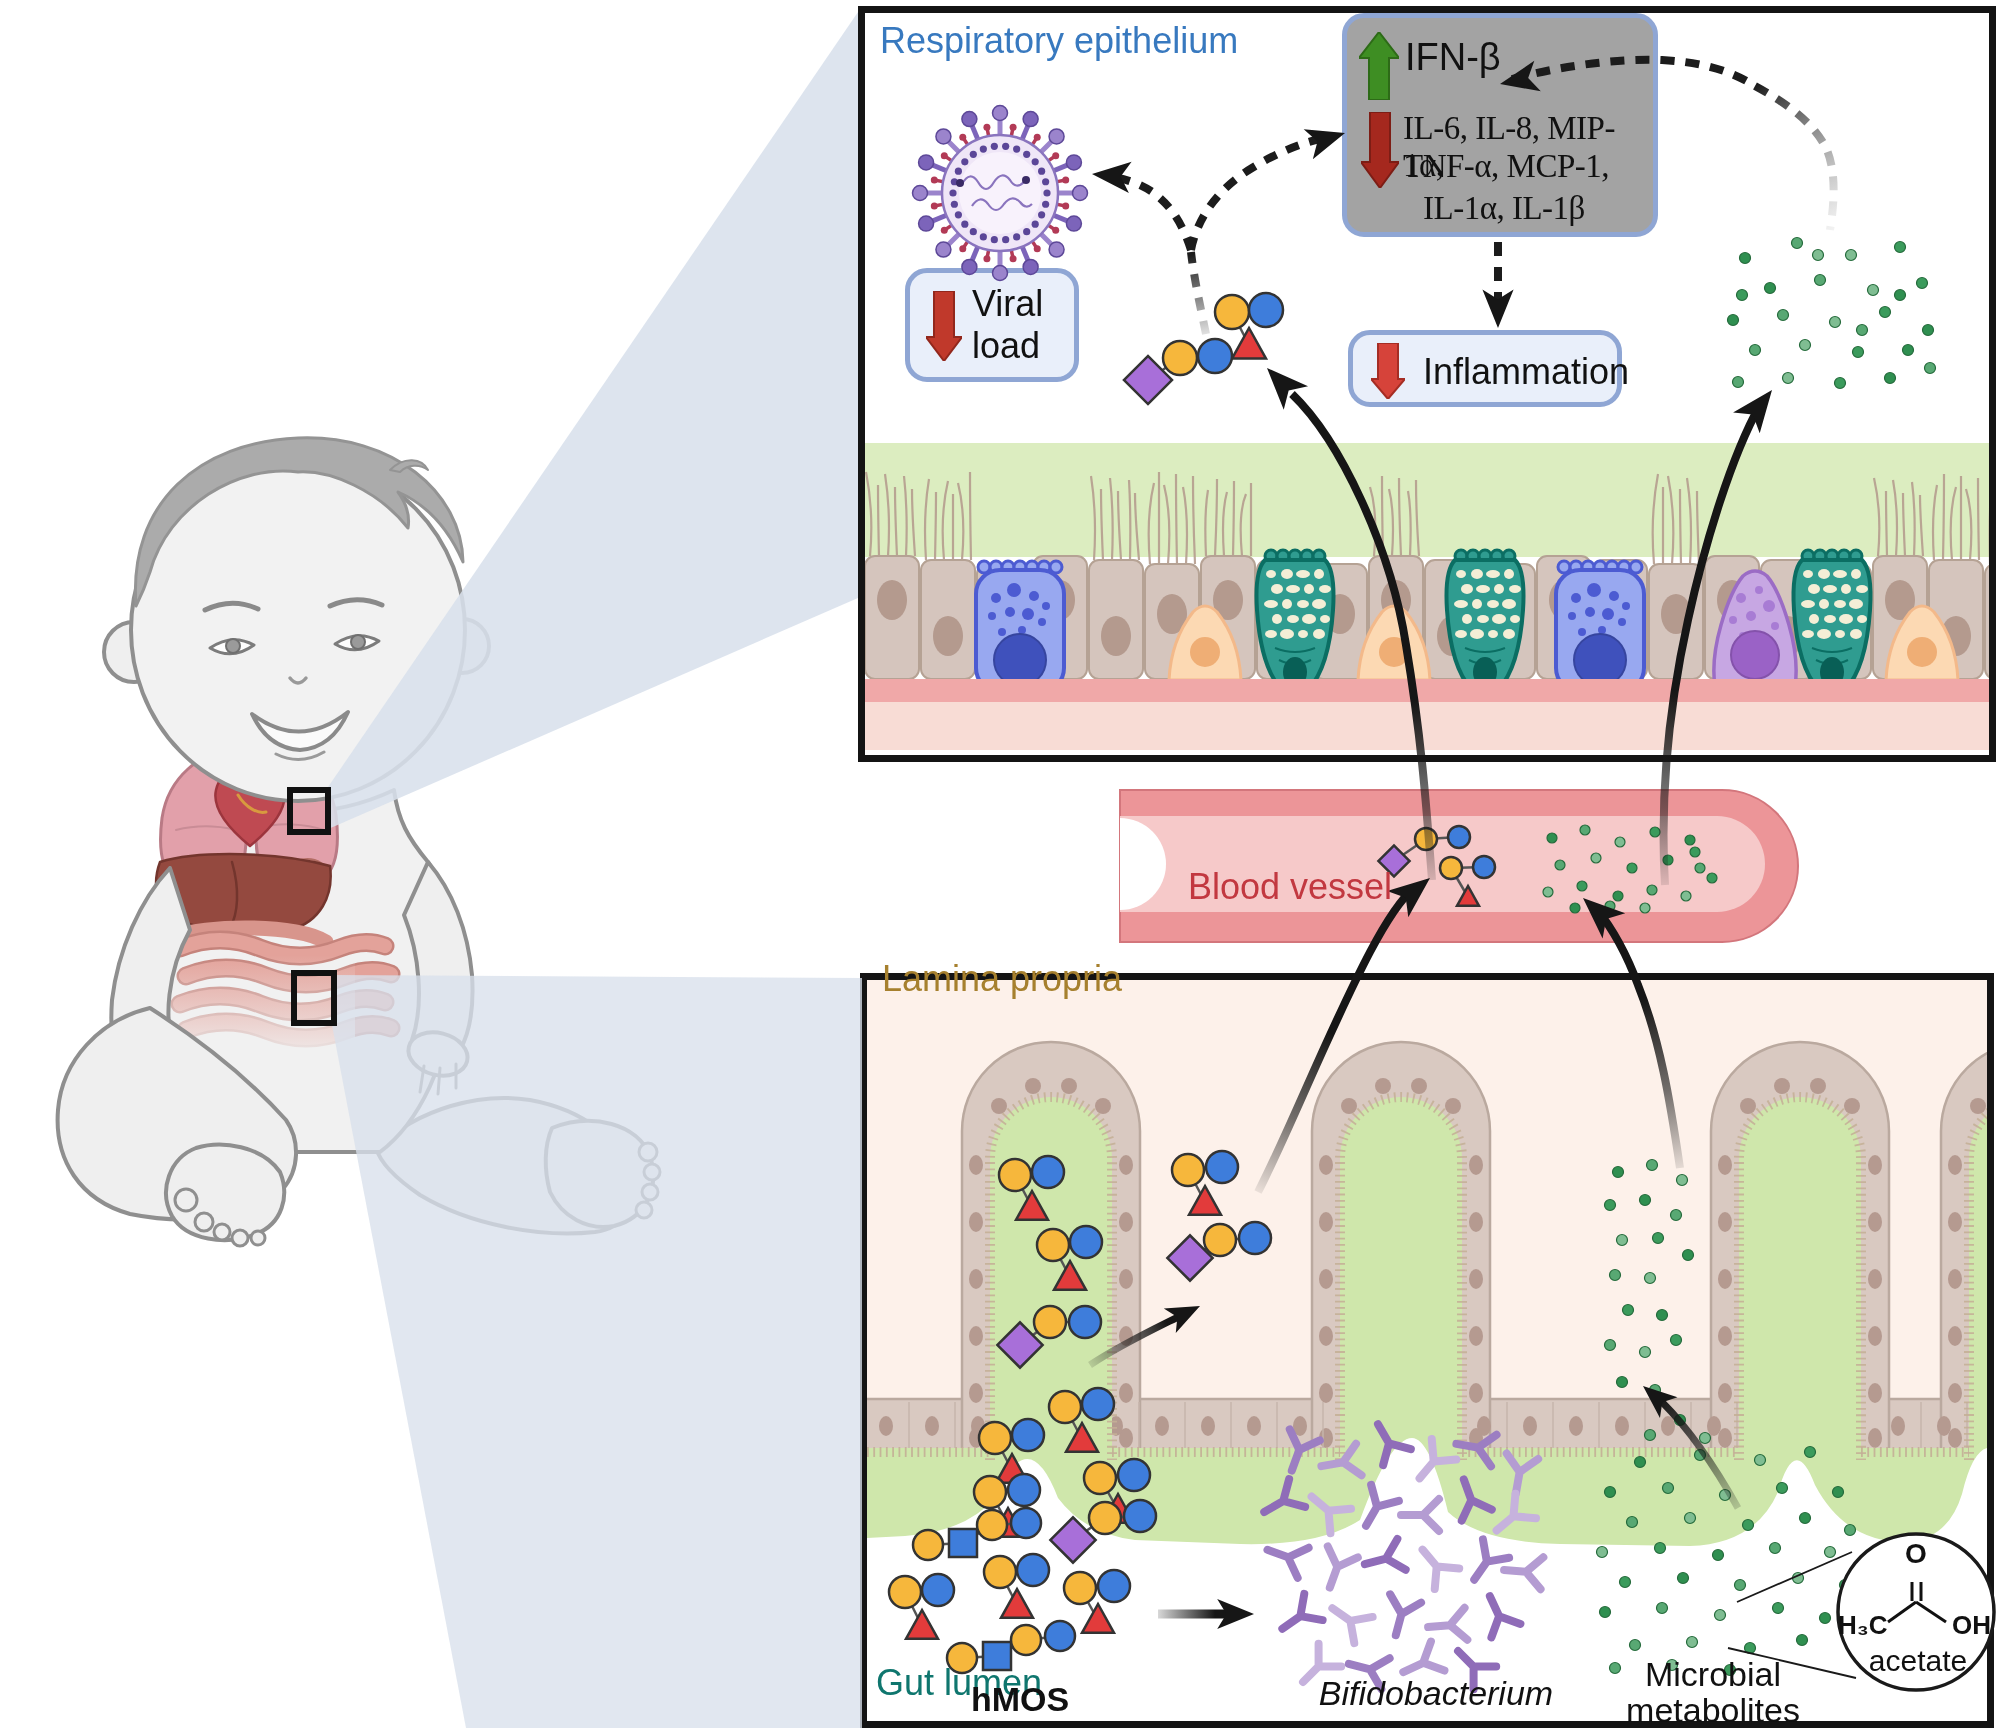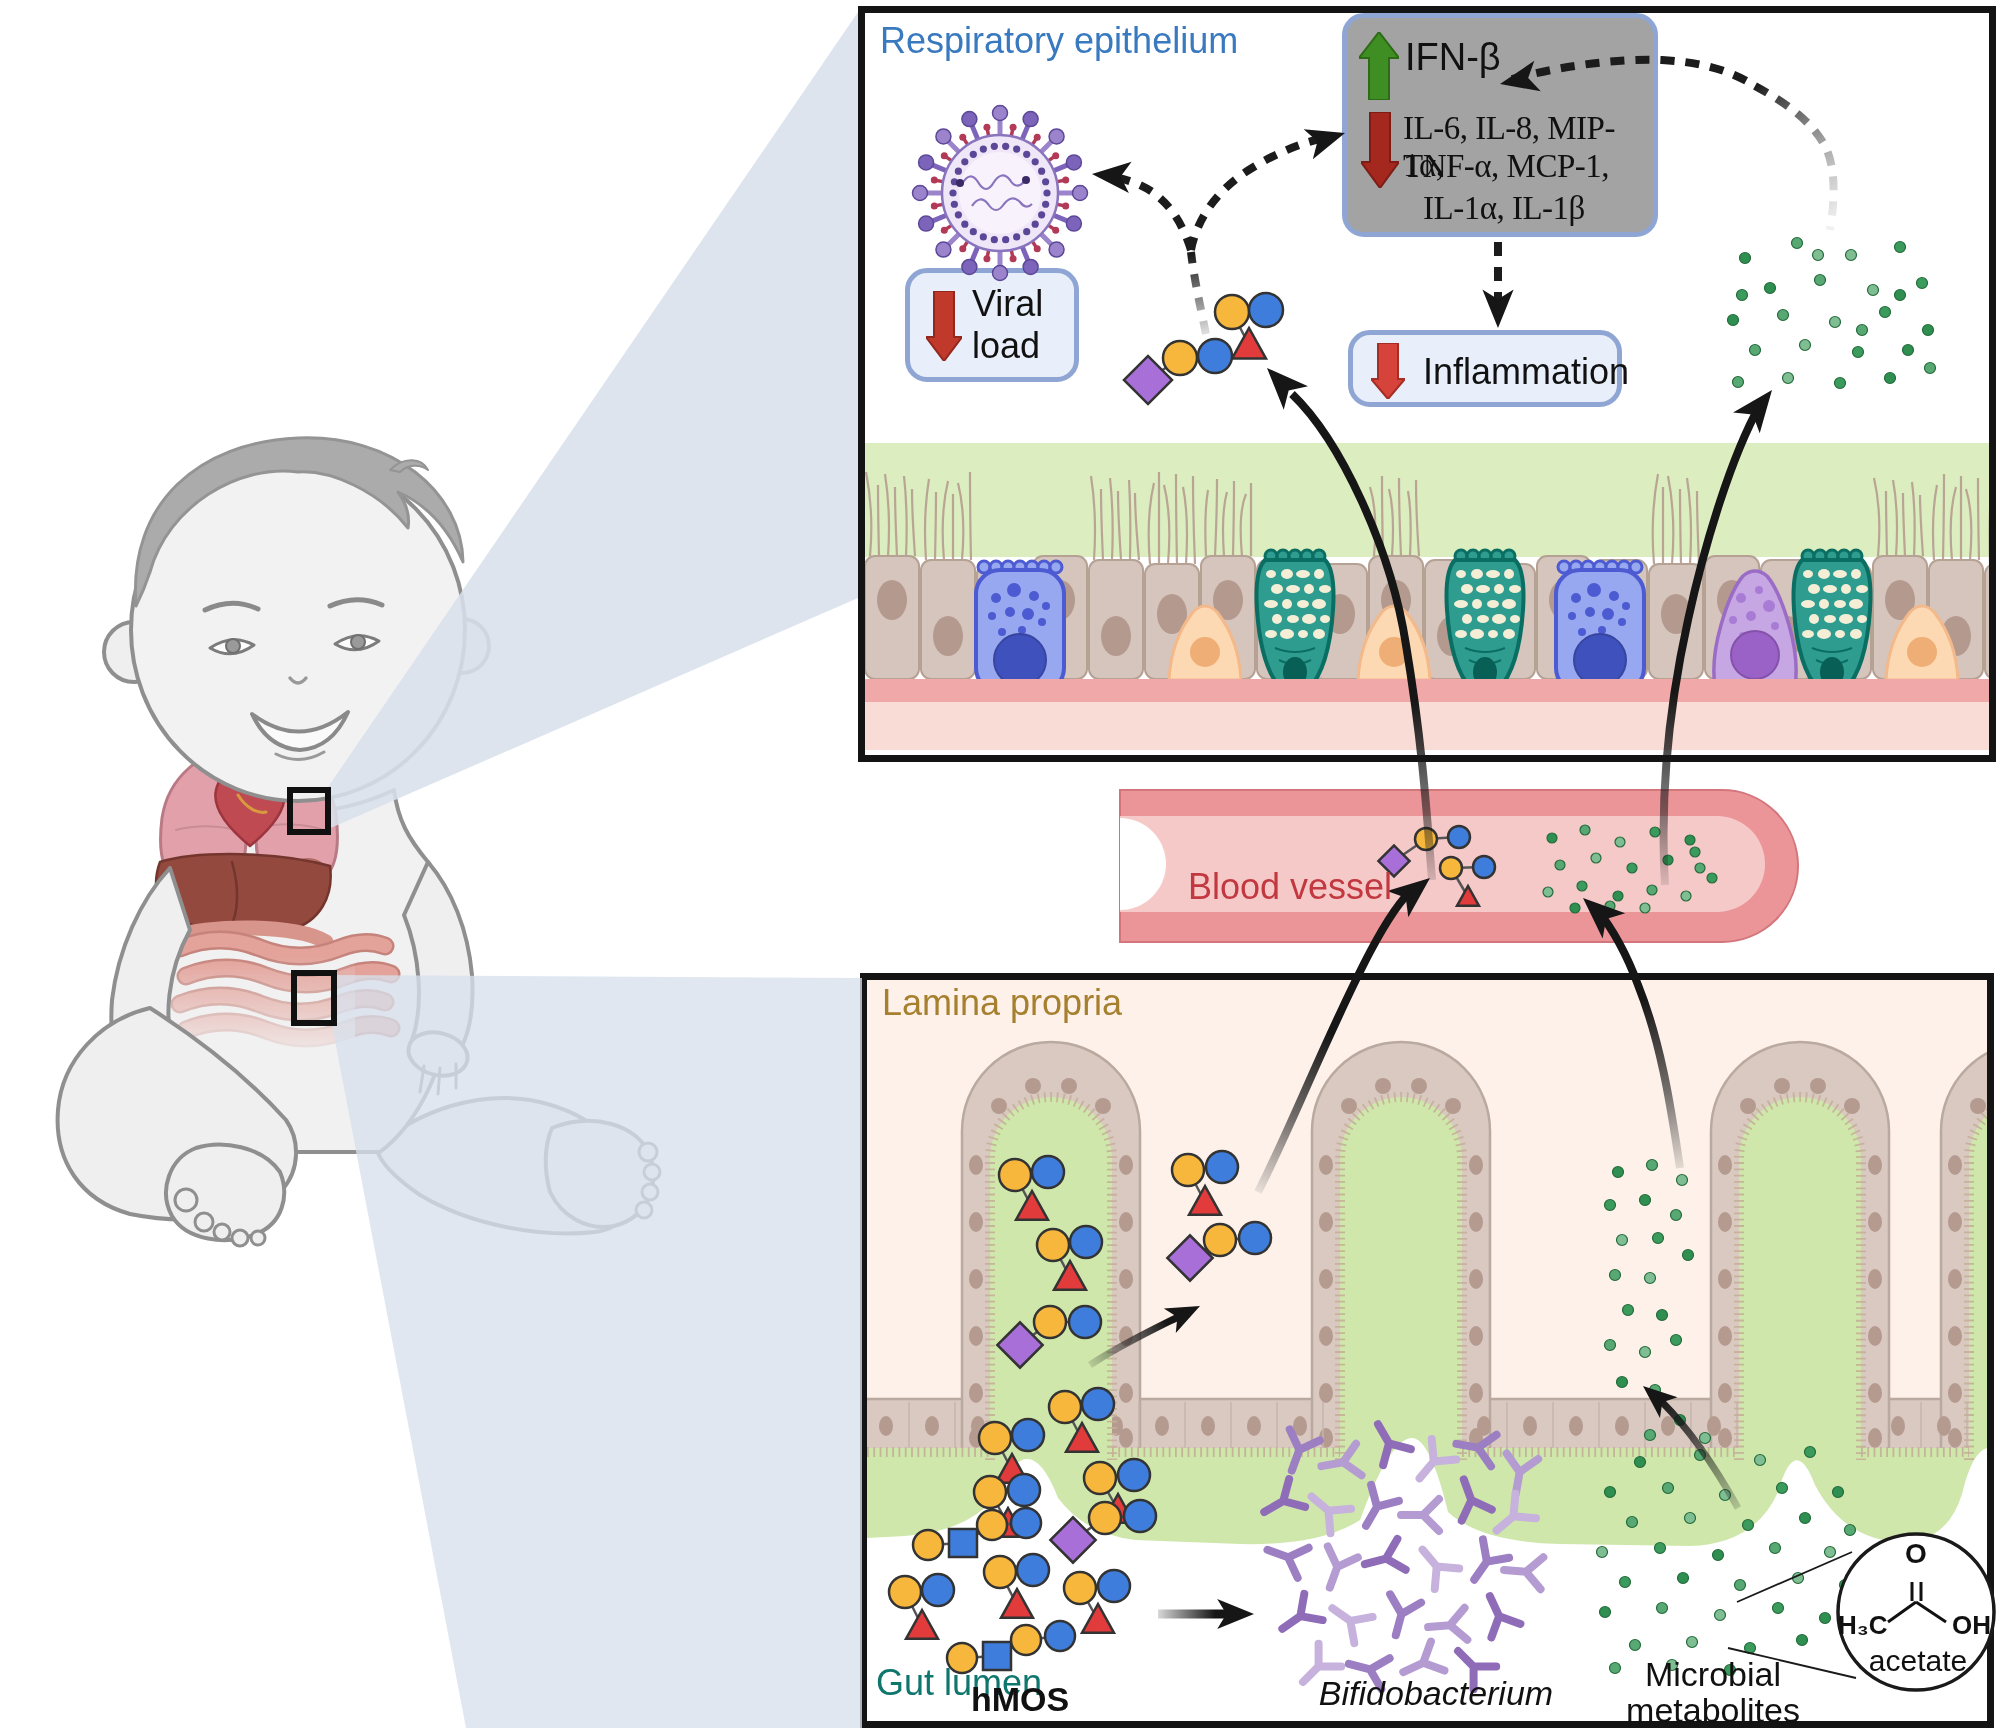--- a/index.html
+++ b/index.html
@@ -17,21 +17,21 @@
         border-radius:22px;z-index:2;}
   #ifn-box{left:1342px;top:13px;width:316px;height:224px;background:#a3a3a3;}
   #viral-box{left:905px;top:268px;width:174px;height:114px;background:var(--box-fill);}
   #inflammation-box{left:1348px;top:330px;width:274px;height:77px;background:var(--box-fill);}
   .arr-ic{position:absolute;}
   .btxt{position:absolute;color:#111;}
   #scene{position:absolute;left:0;top:0;z-index:3;pointer-events:none;}
   .lbl{position:absolute;z-index:4;white-space:nowrap;}
   #lbl-resp{left:880px;top:20px;font-size:36px;color:var(--title-blue);}
   #lbl-vessel{left:1188px;top:822px;font-size:36px;color:var(--vessel-red);margin-top:44px;}
-  #lbl-lamina{left:882px;top:982px;font-size:36px;color:var(--lamina-brown);}
+  #lbl-lamina{left:882px;top:958px;font-size:36px;color:var(--lamina-brown);}
   #lbl-lumen{left:876px;top:1662px;font-size:36px;color:#0f766e;}
   #lbl-hmos{left:940px;top:1680px;width:160px;text-align:center;font-size:34px;color:#111;font-weight:bold;}
   #lbl-bifido{left:1306px;top:1674px;width:260px;text-align:center;font-size:34px;font-style:italic;color:#111;}
   #lbl-metab{left:1598px;top:1656px;width:230px;text-align:center;font-size:34px;line-height:1.06;color:#111;white-space:normal;z-index:4;position:absolute;}
   .chem{position:absolute;z-index:4;color:#111;font-weight:bold;}
   #chem-o{left:1905px;top:1538px;font-size:28px;}
   #chem-h3c{left:1838px;top:1610px;font-size:26px;}
   #chem-oh{left:1952px;top:1610px;font-size:26px;}
   #chem-acetate{left:1848px;top:1644px;width:140px;text-align:center;font-size:30px;font-weight:normal;}
   #ifn-up-label{left:58px;top:18px;font-size:38px;}

